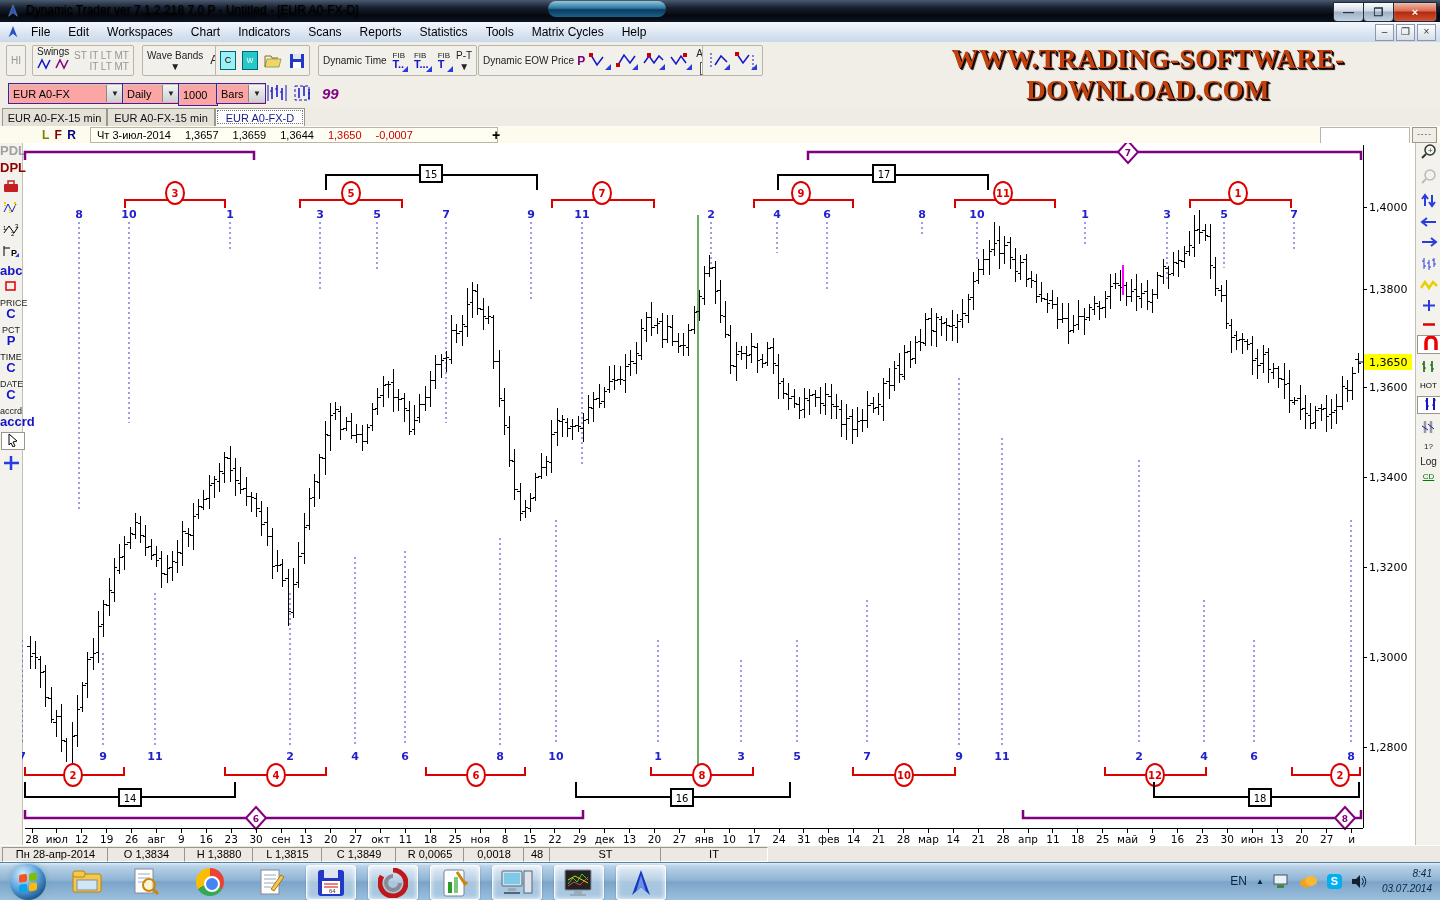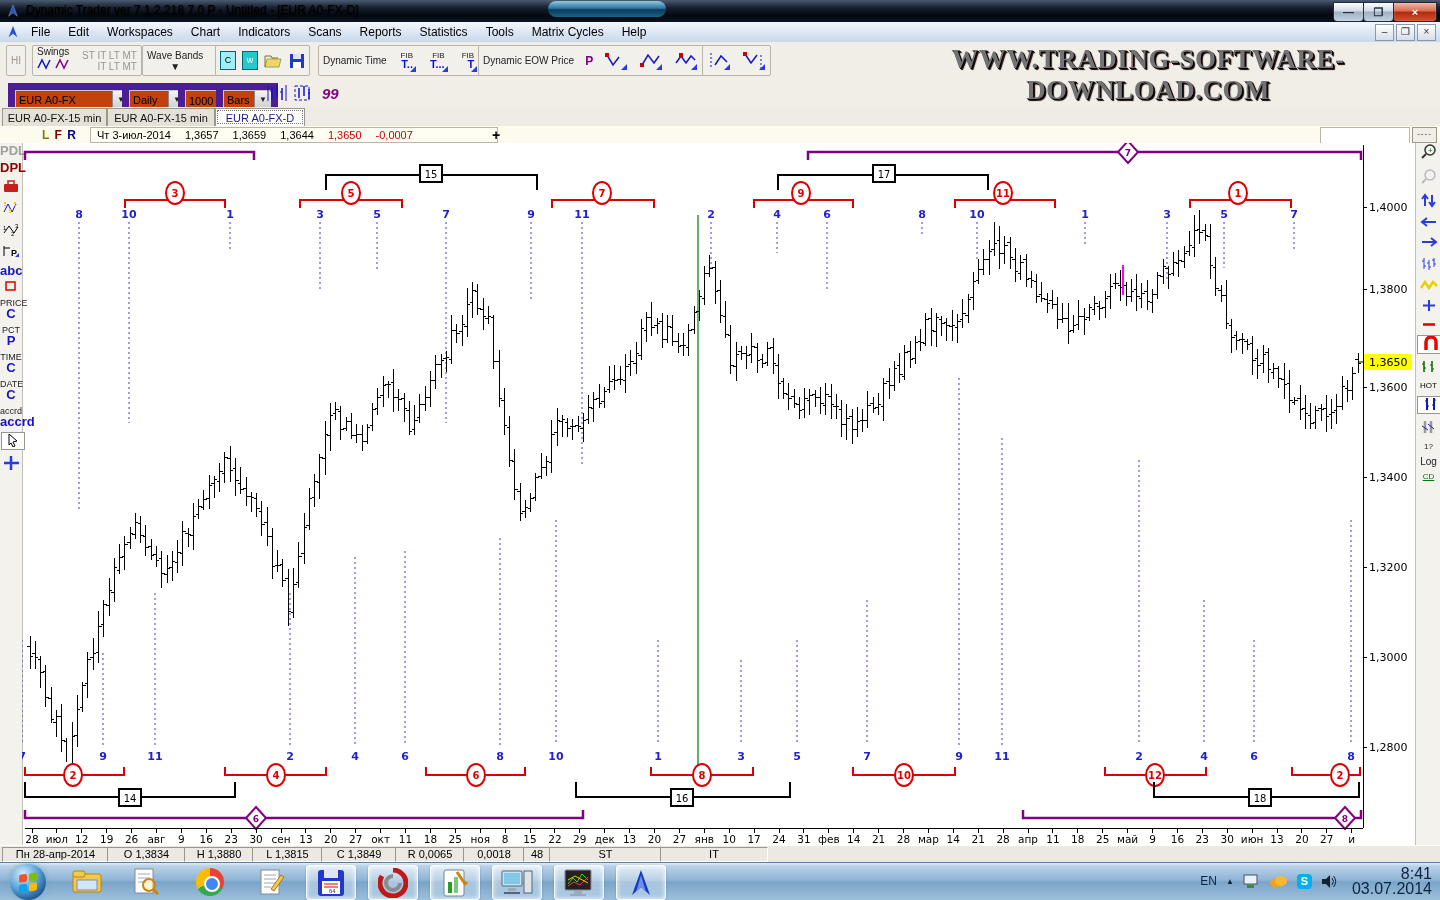--- a/index.html
+++ b/index.html
@@ -22,27 +22,27 @@
   #menubar{left:0;top:22px;width:1440px;height:20px;
     background:linear-gradient(180deg,#f4f8fd,#d9e4f1 60%,#c9d8e9);border-bottom:1px solid #9fb0c2;}
   .menu-item{display:inline-block;padding:2px 9px;font-size:12px;color:#000;}
   #mdi-btns{right:4px;top:24px;display:flex;gap:2px;}
   .mdibtn{width:17px;height:15px;border:1px solid #8a9aac;background:linear-gradient(#fff,#d5dee8);
     font-size:10px;line-height:13px;text-align:center;color:#333;}
   
   #toolbar1{left:0;top:42px;width:1440px;height:37px;background:#f0eee7;border-bottom:1px solid #d0cdc2;}
   #toolbar2{left:0;top:79px;width:1440px;height:28px;background:#f0eee7;border-bottom:1px solid #c9c5ba;}
   .tgroup{position:absolute;top:3px;height:29px;border:1px solid #b9b5a9;border-radius:2px;
-    background:#f2f0ea;display:flex;align-items:center;padding:0 4px;gap:11px;}
+    background:#f2f0ea;display:flex;align-items:center;padding:0 4px;gap:3px;}
   .tlabel{font-size:10px;color:#222;line-height:11px;}
   .tgray{color:#9a968c;font-size:10px;line-height:11px;}
-  .fib{font-size:8px;line-height:8px;text-align:right;color:#222;position:relative;padding:2px 3px;}
+  .fib{font-size:8px;line-height:8px;text-align:left;color:#222;position:relative;padding:2px 3px;}
   .fib b{color:#1414c8;font-size:11px;}
   .corner{position:absolute;right:0;bottom:0;width:0;height:0;border-left:6px solid transparent;border-bottom:6px solid #2a3ce0;}
-  .combo{height:19px;border:7px solid #4c1d95;background:#c2410c;font-size:11px;display:flex;align-items:center;
+  .combo{height:19px;border:1px solid #4c1d95;background:#fca5a5;font-size:11px;display:flex;align-items:center;
     padding-left:4px;box-shadow:inset 1px 1px 0 #c8c8c8;}
   .combo .dd{margin-left:auto;width:16px;height:17px;background:linear-gradient(#f4f4f4,#cfcfcf);
     border-left:1px solid #888;text-align:center;font-size:8px;line-height:17px;color:#222;}
   .zz{width:24px;height:20px;position:relative;}
   
   #tabbar{left:0;top:107px;width:1440px;height:19px;background:#efece5;border-bottom:1px solid #cfccc2;}
   .tab{position:absolute;top:1px;height:17px;border:1px solid #9a978d;border-bottom:none;background:#e4e1d8;
     font-size:11px;display:flex;align-items:center;justify-content:center;color:#111;}
   .tab.active{background:#fff;color:#1a1a8c;outline:1px dotted #777;outline-offset:-3px;}
   
@@ -57,40 +57,40 @@
     font-size:8px;line-height:12px;text-align:center;color:#333;letter-spacing:1px;}
   
   #main{left:0;top:143px;width:1440px;height:702px;background:#fff;}
   #lsidebar{left:0;top:143px;width:22px;height:702px;background:#f4f2ec;border-right:1px solid #c2bfb4;}
   #rsidebar{left:1415px;top:143px;width:25px;height:702px;background:#f4f2ec;border-left:1px solid #c2bfb4;}
   .sbitem{width:100%;text-align:center;font-size:8px;line-height:9px;color:#222;margin-bottom:5px;}
   .sbitem .big{font-size:13px;font-weight:bold;line-height:11px;}
   .boxed{border:1px solid #9a978d;background:#fff;margin:0 1px 5px 1px;}
   #chart-svg{left:22px;top:143px;}
   
-  #watermark{right:2px;top:44px;width:580px;text-align:center;color:#737373;
+  #watermark{right:2px;top:44px;width:580px;text-align:center;color:#c2410c;
     font-family:"Liberation Serif",serif;font-weight:bold;z-index:50;
     text-shadow:1px 1px 0 #000,2px 2px 1px #1a0000;}
   #wm1{font-size:27px;line-height:31px;letter-spacing:.5px;}
   #wm2{font-size:21px;line-height:25px;}
   
   #statusbar{left:0;top:845px;width:1440px;height:17px;background:#ece9e2;border-top:1px solid #fff;}
   .scell{position:absolute;top:1px;height:13px;border:1px solid;border-color:#9a968c #fff #fff #9a968c;
     font-size:11px;text-align:center;line-height:13px;background:#ece9e2;color:#000;}
   
   #taskbar{left:0;top:862px;width:1440px;height:38px;
     background:linear-gradient(180deg,#e2eef9 0%,#b9d2e8 8%,#8fb4d4 45%,#7ba4c8 50%,#9ec2de 100%);
     border-top:1px solid #5a7e9e;}
   .tkbtn{position:absolute;top:2px;width:48px;height:33px;display:flex;align-items:center;justify-content:center;}
   .tkbtn.pressed{background:linear-gradient(rgba(255,255,255,.55),rgba(210,232,248,.25));
     border:1px solid rgba(255,255,255,.85);border-radius:3px;
     box-shadow:inset 0 0 5px rgba(255,255,255,.9),0 1px 2px rgba(20,60,100,.35);}
   #tray{position:absolute;right:0;top:862px;height:38px;display:flex;align-items:center;gap:9px;
     padding-right:8px;font-size:12px;color:#0c2440;}
-  #clock{text-align:right;font-size:16px;line-height:15px;padding-left:6px;}
+  #clock{text-align:right;font-size:10px;line-height:15px;padding-left:6px;font-style:italic;}
   
   .ic{display:inline-block;}
 </style>
 </head>
 <body>
 
 <div id="titlebar" class="abs">
   <div class="capsule abs"></div>
 </div>
 <svg id="title-ico" class="abs app-ico" viewBox="0 0 16 16">

